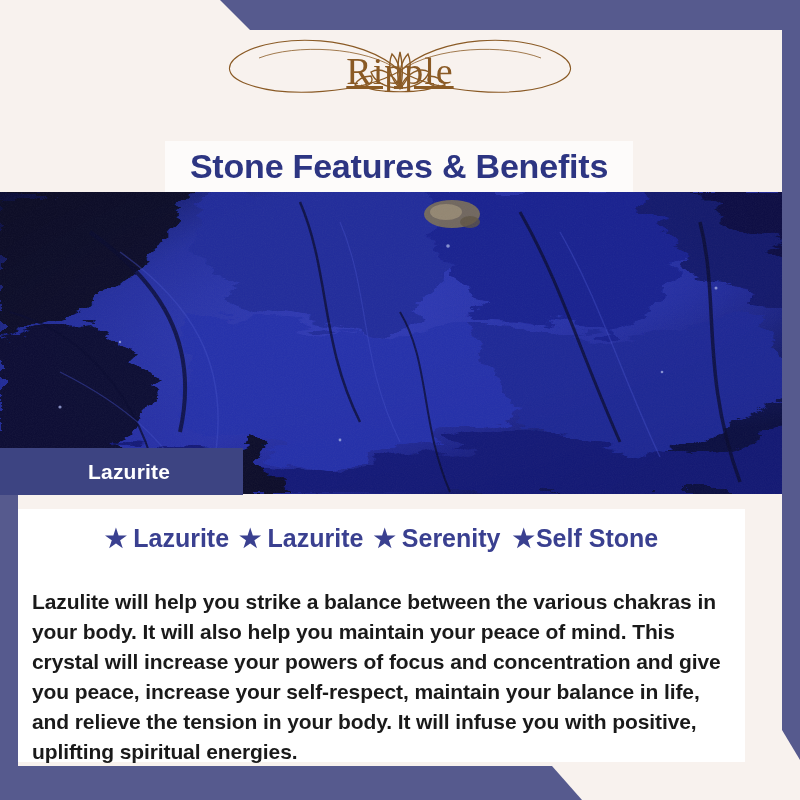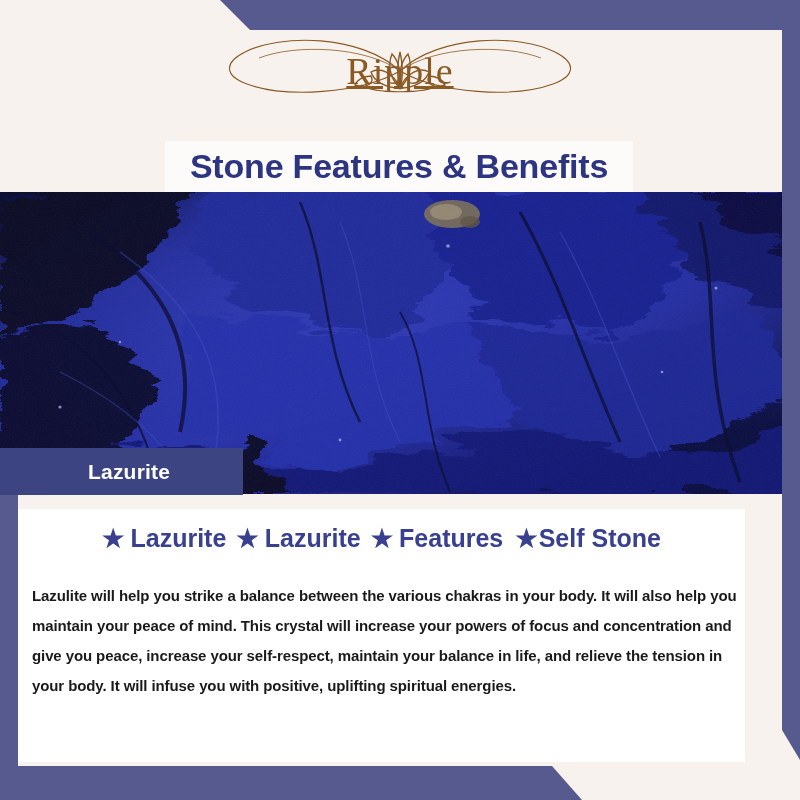--- a/index.html
+++ b/index.html
@@ -186,21 +186,21 @@
     line-height: 1;
     margin: 0 6px 0 10px;
   }
   .kw-item:first-child .kw-star { margin-left: 0; }
   .kw-item.tight .kw-star { margin-right: 1px; margin-left: 12px; }
 
   .body-text {
     position: absolute;
     left: 32px; top: 566px;
     width: 710px;
-    font-size: 15px;
+    font-size: 21px;
     font-weight: bold;
     line-height: 30px;
     color: #1a1a1a;
     letter-spacing: -0.1px;
     z-index: 4;
   }
 </style>
 </head>
 <body>
 
@@ -341,21 +341,21 @@
     <span class="kw-item">
       <span class="kw-star">★</span>
       <span>Lazurite</span>
     </span>
     <span class="kw-item">
       <span class="kw-star">★</span>
       <span>Lazurite</span>
     </span>
     <span class="kw-item">
       <span class="kw-star">★</span>
-      <span>Features</span>
+      <span>Serenity</span>
     </span>
     <span class="kw-item tight">
       <span class="kw-star">★</span>
       <span>Self Stone</span>
     </span>
   </div>
 
   <p class="body-text">Lazulite will help you strike a balance between the various chakras in your body. It will also help you maintain your peace of mind. This crystal will increase your powers of focus and concentration and give you peace, increase your self-respect, maintain your balance in life, and relieve the tension in your body. It will infuse you with positive, uplifting spiritual energies.</p>
 
 </div>

